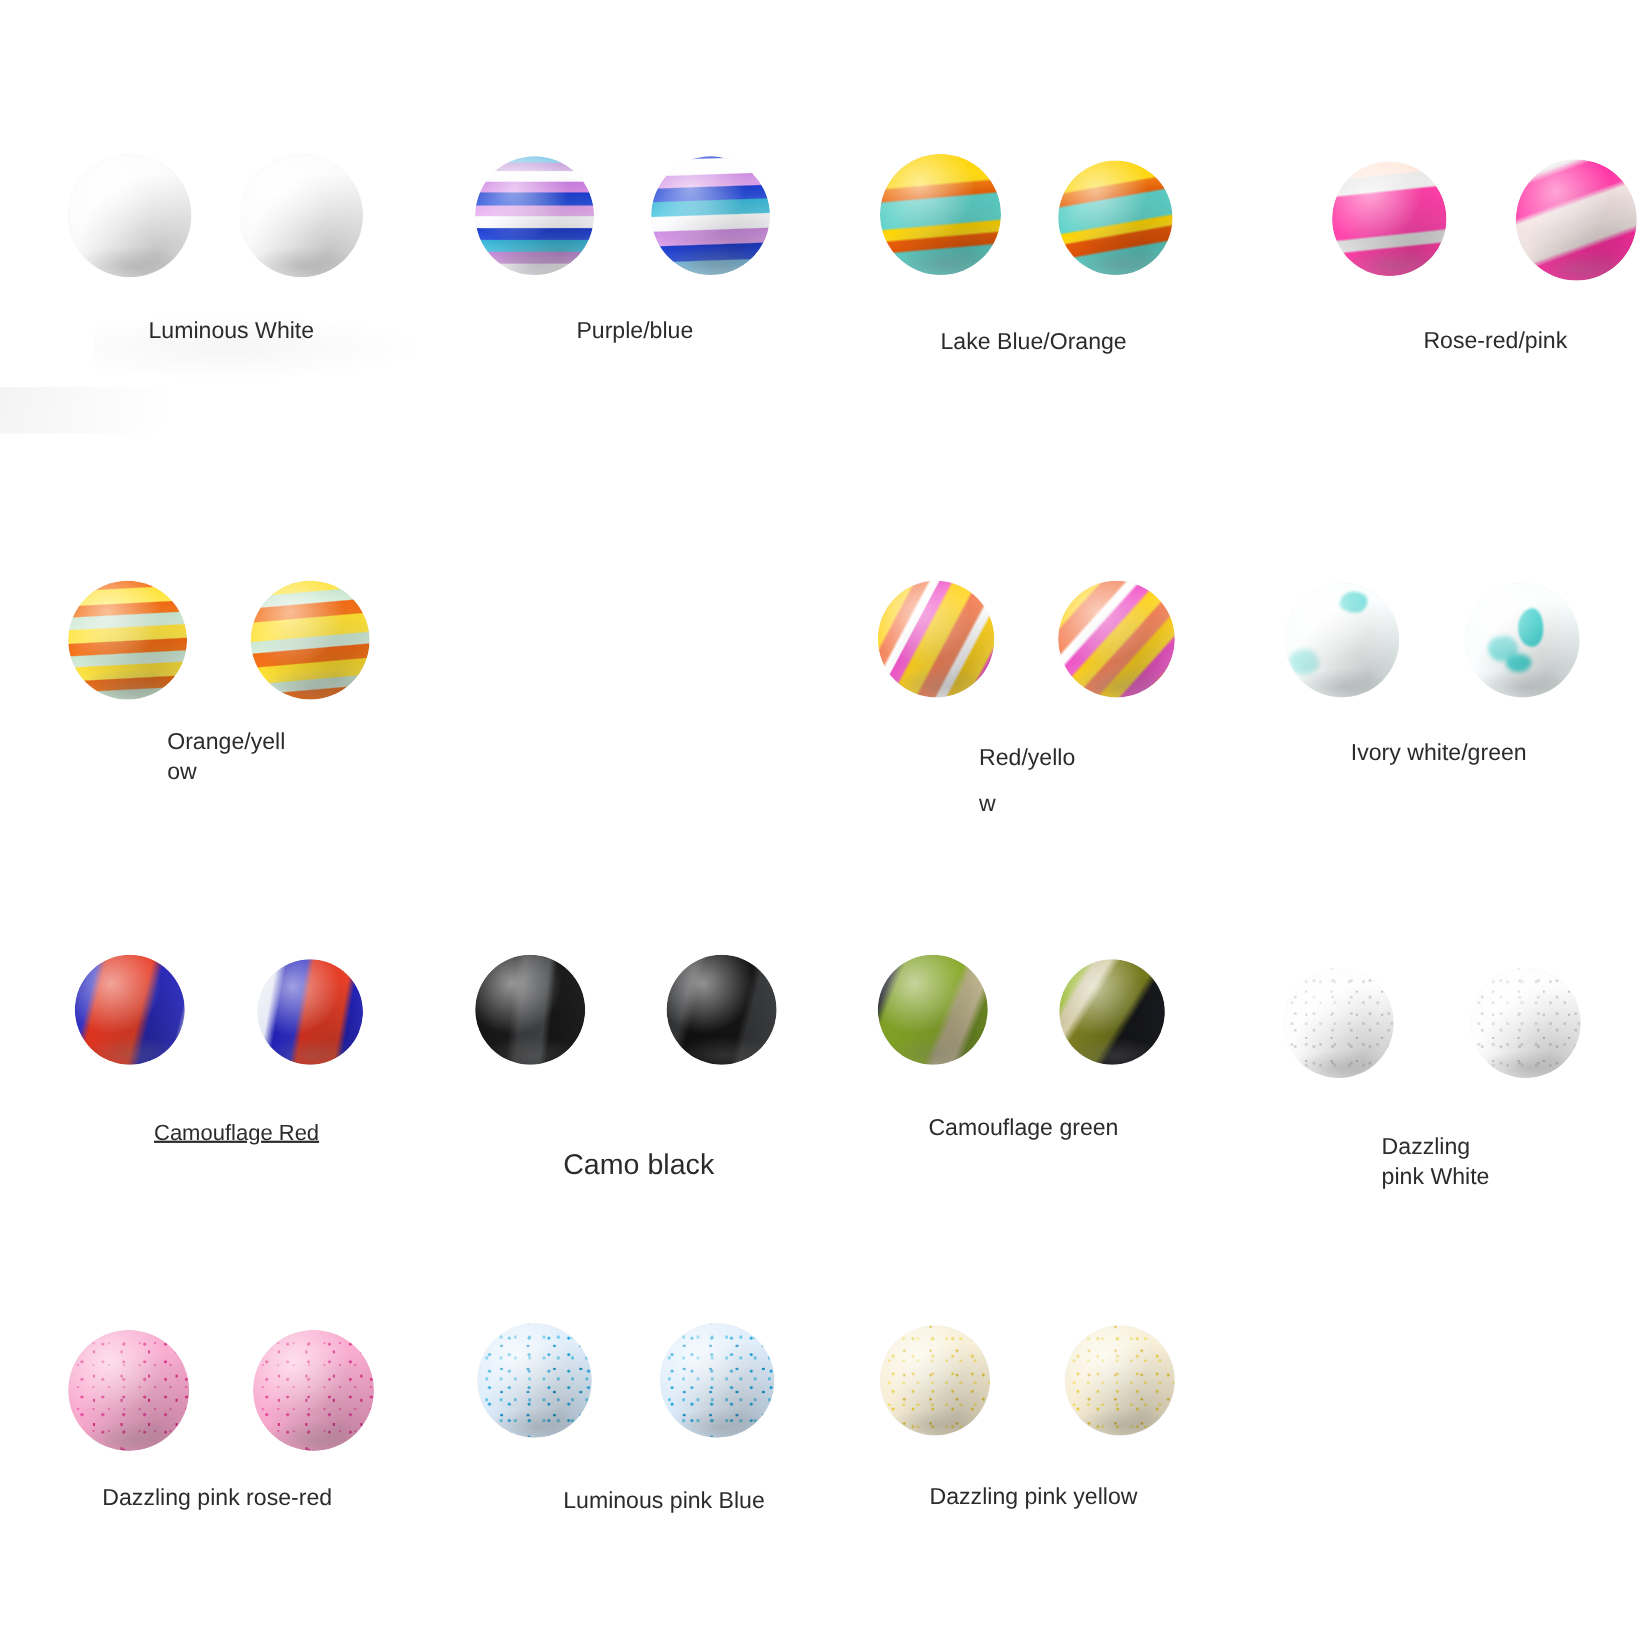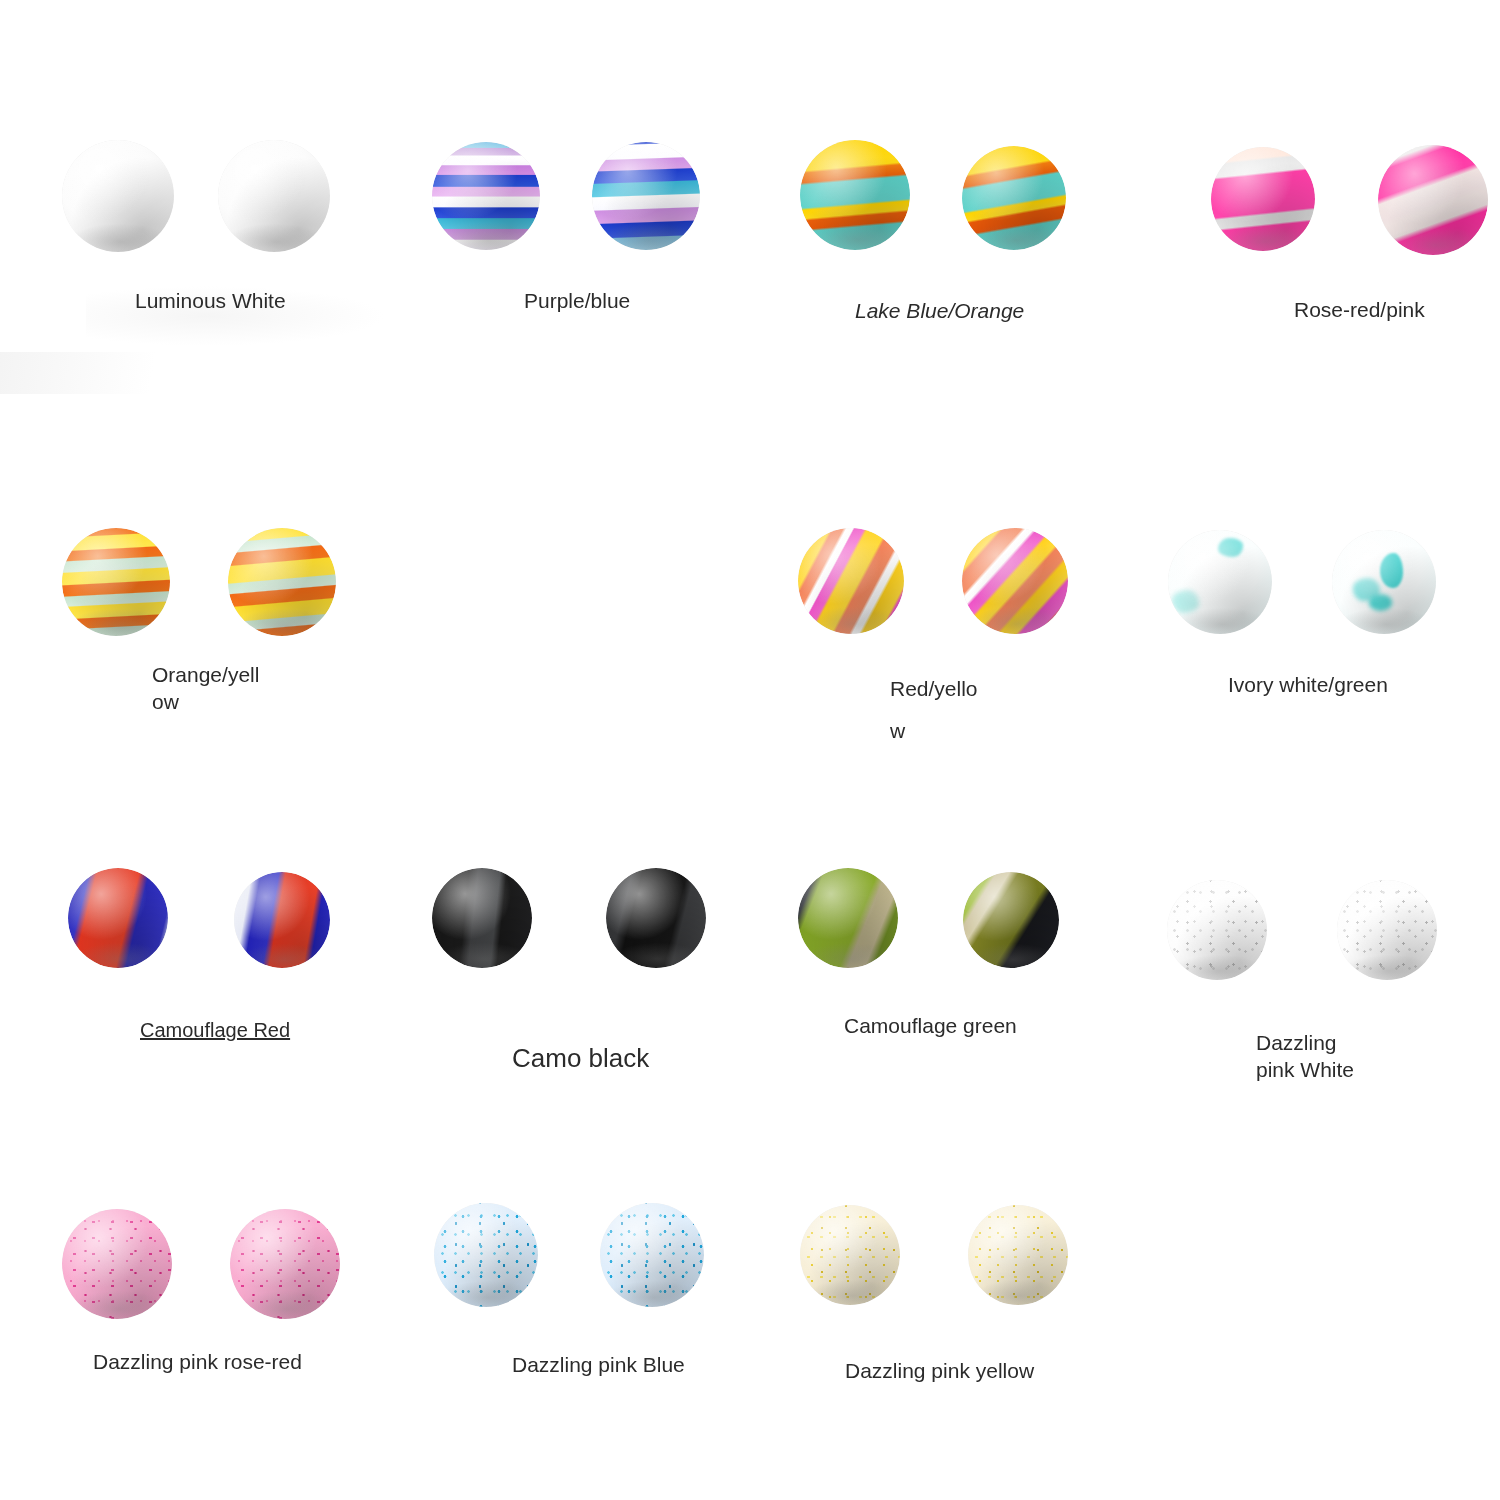--- a/index.html
+++ b/index.html
@@ -346,21 +346,21 @@
       <div style="position: absolute; left: 0px; top: 0px; width: 100%; height: 1500px;">
         <div class="ball" style="left: 10px; top: 140px; width: 110px; height: 110px;">
           <div class="pat p-lakeblue"></div>
           <div class="sheen"></div>
         </div>
         <div class="ball" style="left: 172px; top: 146px; width: 104px; height: 104px;">
           <div class="pat p-lakeblue2"></div>
           <div class="sheen"></div>
         </div>
       </div>
-      <div class="label" style="left: 65px; top: 298px; font-size: 21px; width: 320px; font-style: italic;">Lake Blue/Orange</div>
+      <div class="label" style="left: 65px; top: 298px; font-size: 21px; width: 320px;">Lake Blue/Orange</div>
     </div>
     <div class="cell" style="left: 1196px; top: 0px; width: 350px; height: 1253px;">
       <div style="position: absolute; left: 0px; top: 0px; width: 100%; height: 1500px;">
         <div class="ball" style="left: 15px; top: 147px; width: 104px; height: 104px;">
           <div class="pat p-rosered"></div>
           <div class="sheen"></div>
         </div>
         <div class="ball" style="left: 182px; top: 145px; width: 110px; height: 110px;">
           <div class="pat p-rosered2"></div>
           <div class="sheen"></div>
@@ -490,30 +490,30 @@
           <div class="pat p-dazzblue"></div>
           <div class="glitter g-blue"></div>
           <div class="sheen"></div>
         </div>
         <div class="ball" style="left: 200px; top: 1203px; width: 104px; height: 104px;">
           <div class="pat p-dazzblue"></div>
           <div class="glitter g-blue"></div>
           <div class="sheen"></div>
         </div>
       </div>
-      <div class="label" style="left: 112px; top: 1352px; font-size: 21px; width: 320px;">Dazzling pink Blue</div>
+      <div class="label" style="left: 112px; top: 1352px; font-size: 21px; width: 320px;">Luminous pink Blue</div>
     </div>
     <div class="cell" style="left: 790px; top: 0px; width: 380px; height: 1500px;">
       <div style="position: absolute; left: 0px; top: 0px; width: 100%; height: 1500px;">
         <div class="ball" style="left: 10px; top: 1205px; width: 100px; height: 100px;">
           <div class="pat p-dazzyellow"></div>
           <div class="glitter g-yellow"></div>
           <div class="sheen"></div>
         </div>
         <div class="ball" style="left: 178px; top: 1205px; width: 100px; height: 100px;">
           <div class="pat p-dazzyellow"></div>
           <div class="glitter g-yellow"></div>
           <div class="sheen"></div>
         </div>
       </div>
-      <div class="label" style="left: 55px; top: 1348px; font-size: 21px; width: 320px; margin-top: 10px;">Dazzling pink yellow</div>
+      <div class="label" style="left: 55px; top: 1348px; font-size: 21px; width: 320px;">Dazzling pink yellow</div>
     </div>
   </div>
 
 </body></html>

